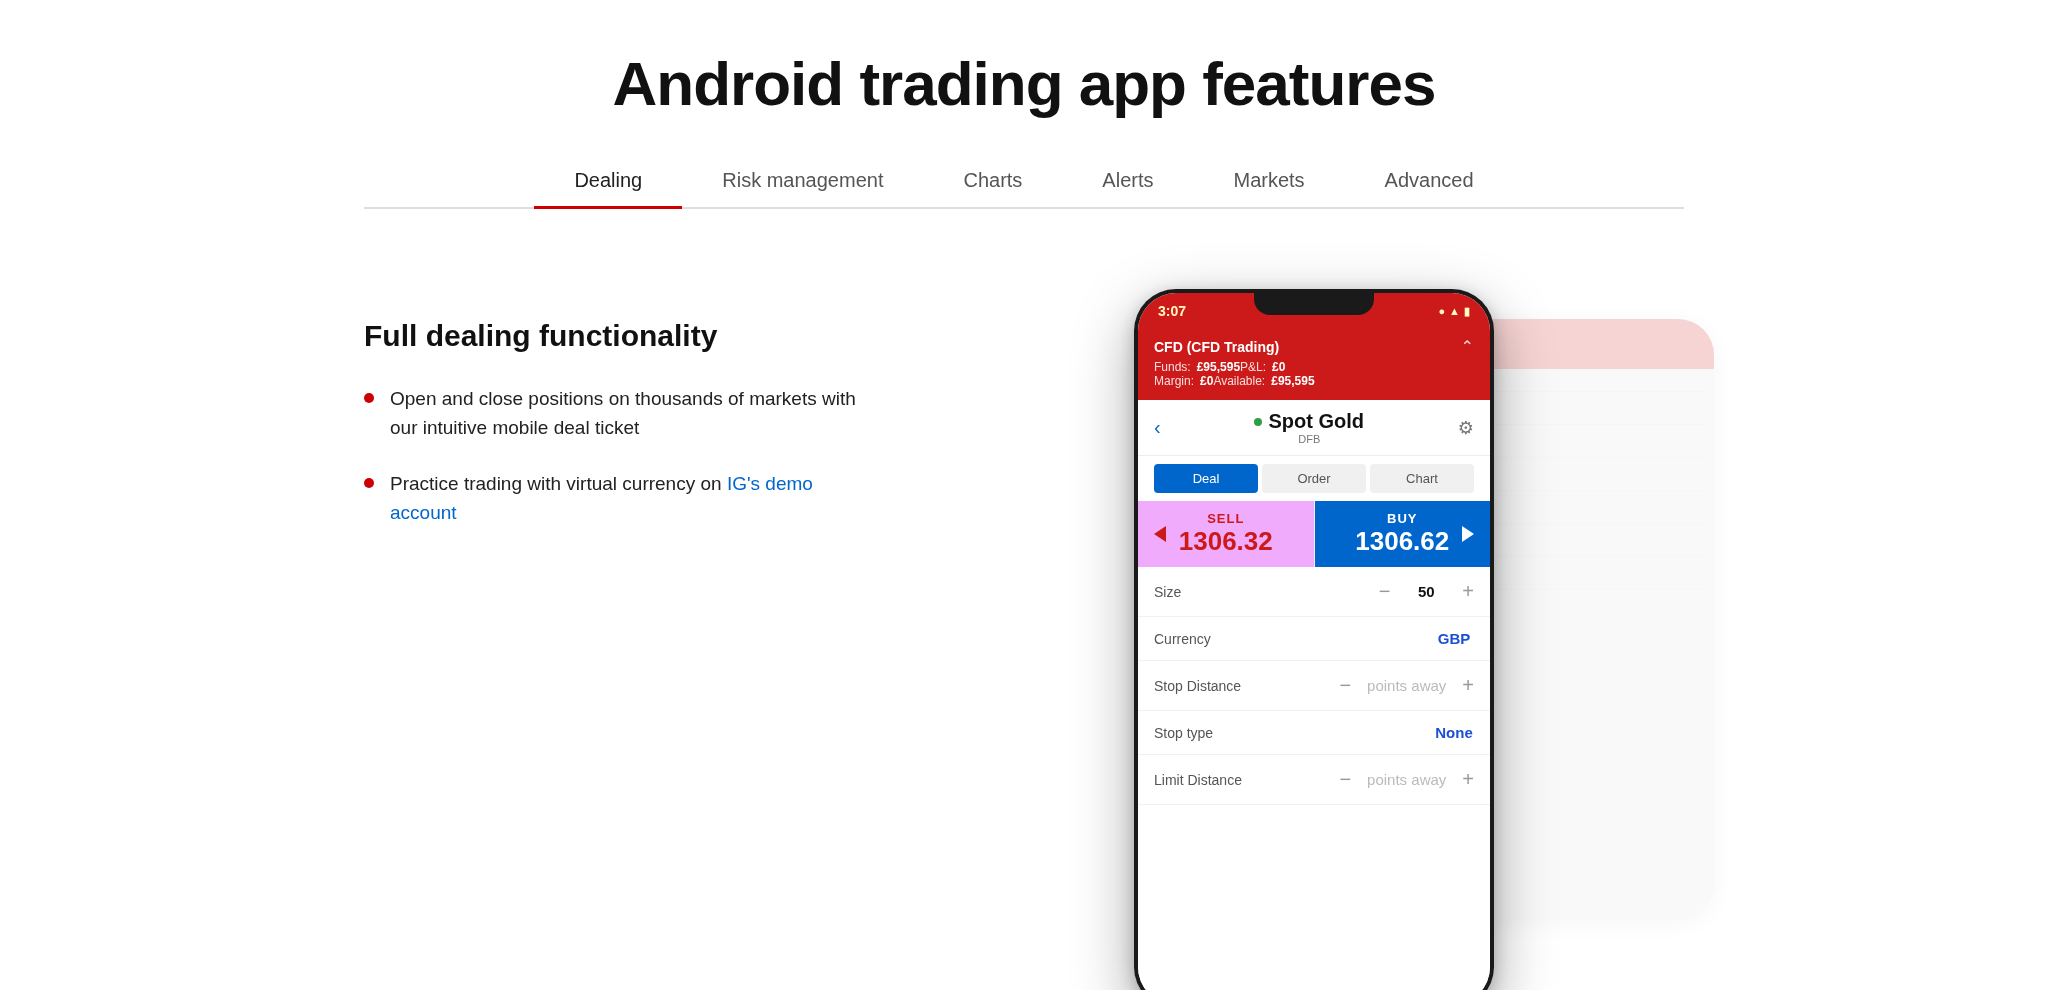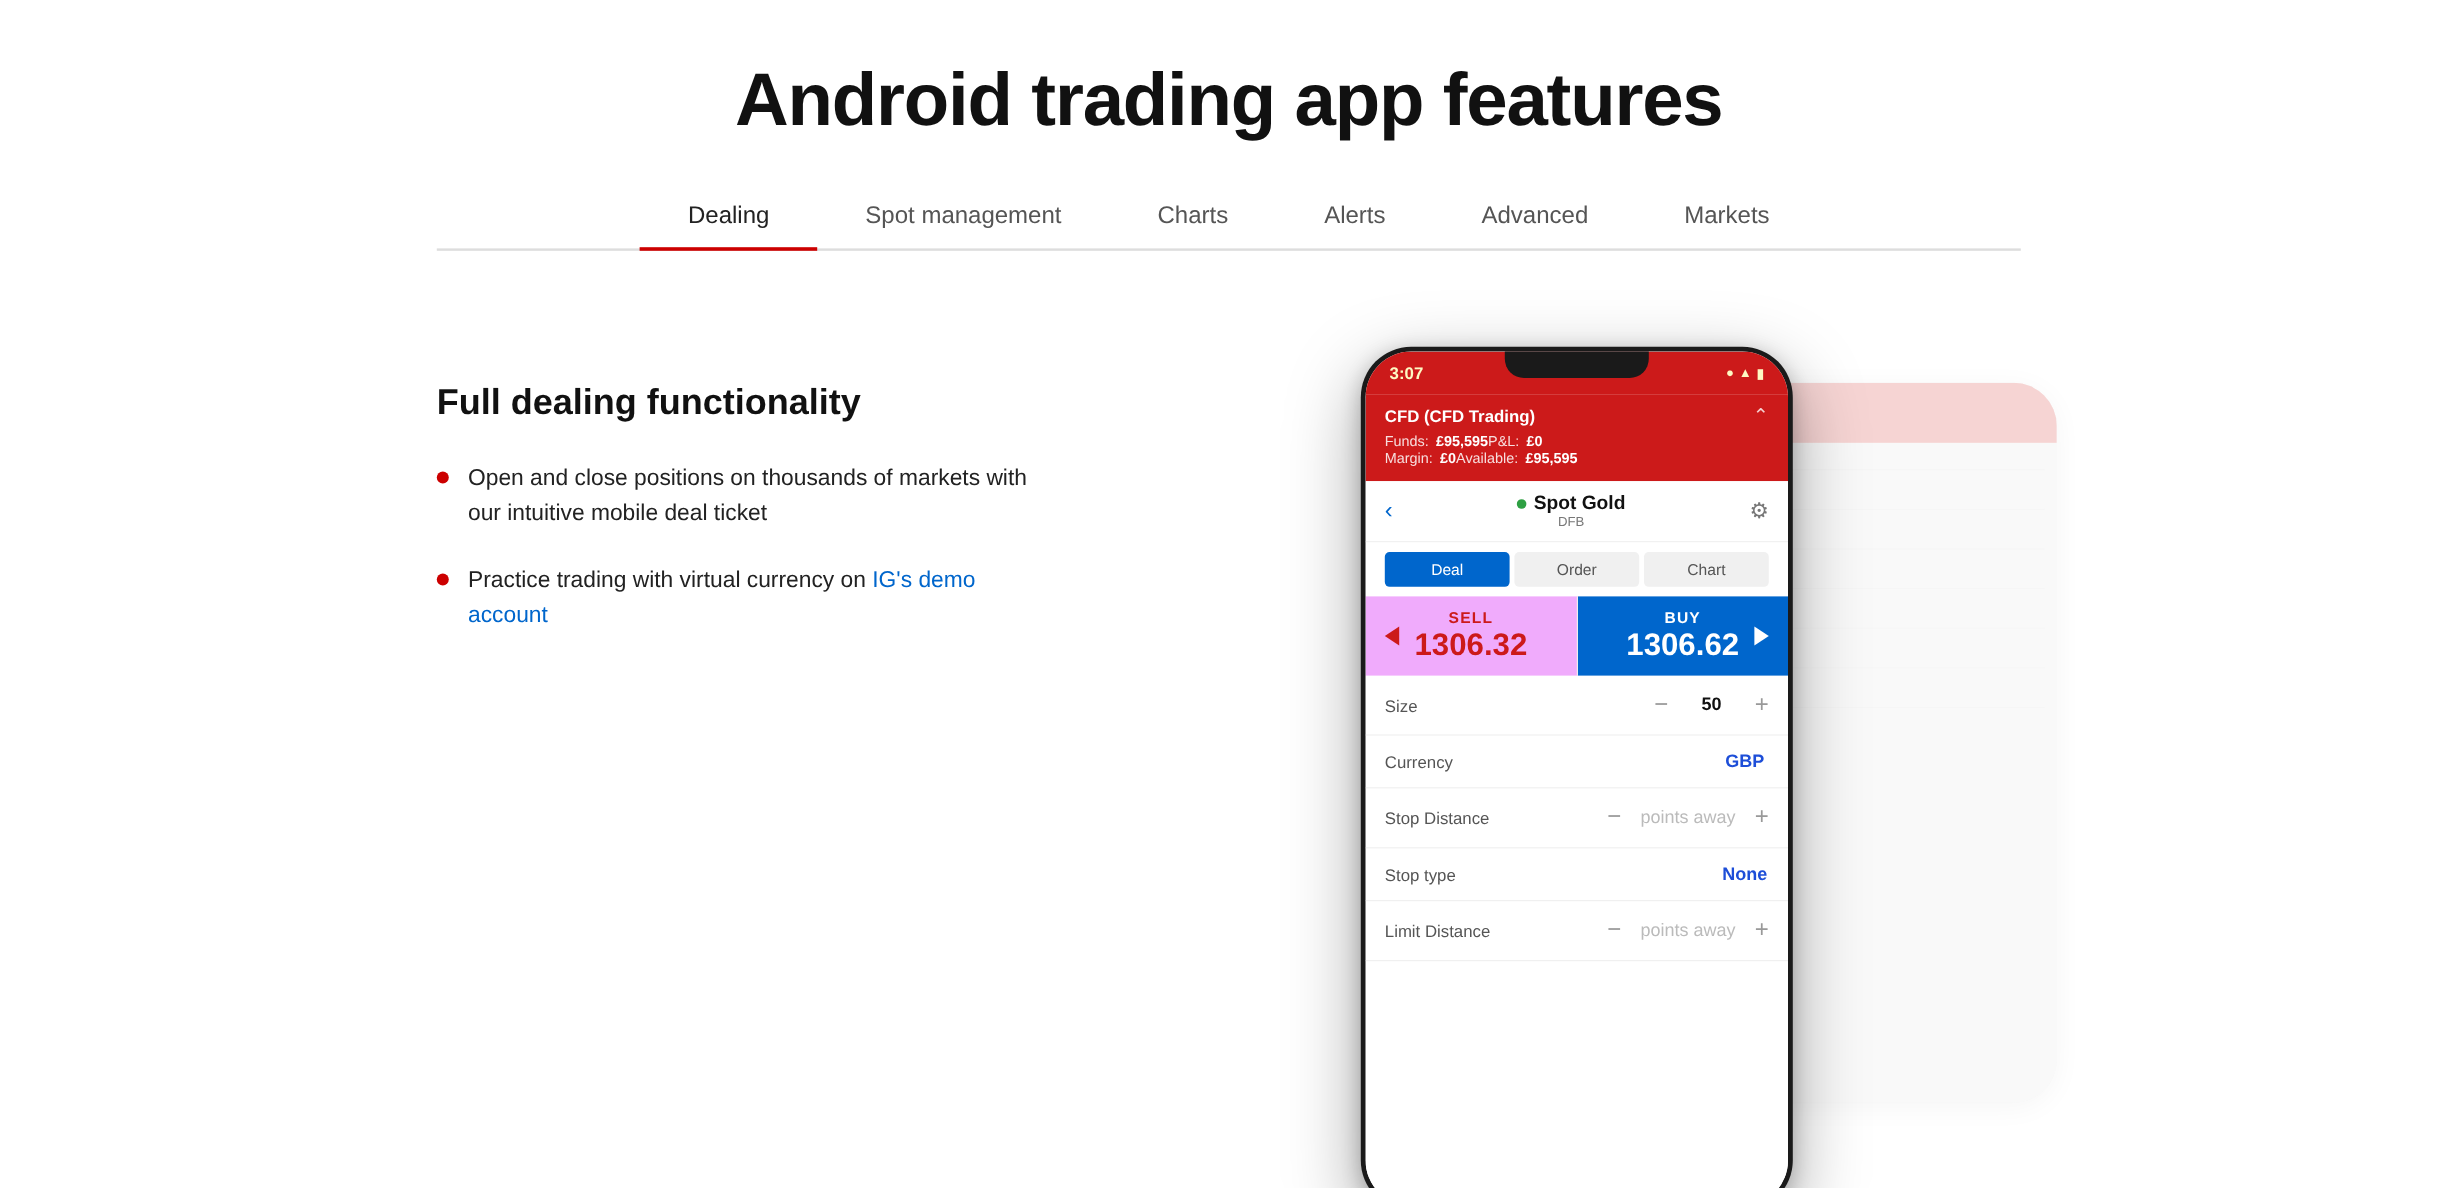--- a/index.html
+++ b/index.html
@@ -265,21 +265,21 @@
     }
 
     .spot-dot {
       width: 8px;
       height: 8px;
       border-radius: 50%;
       background: #2ea043;
     }
 
     .spot-gold-name {
-      font-size: 16px;
+      font-size: 20px;
       font-weight: 600;
       color: #111;
     }
 
     .spot-gold-sub {
       font-size: 11px;
       color: #777;
       text-align: center;
     }
 
@@ -464,25 +464,25 @@
   </style>
 </head>
 <body>
 
 <div class="page-wrapper">
 
   <h1 class="page-title">Android trading app features</h1>
 
   <nav class="nav-tabs">
     <div class="nav-tab active">Dealing</div>
-    <div class="nav-tab">Spot management</div>
+    <div class="nav-tab">Risk management</div>
     <div class="nav-tab">Charts</div>
     <div class="nav-tab">Alerts</div>
+    <div class="nav-tab">Markets</div>
     <div class="nav-tab">Advanced</div>
-    <div class="nav-tab">Markets</div>
   </nav>
 
   <div class="main-content">
 
     <div class="left-content">
       <h2 class="section-title">Full dealing functionality</h2>
 
       <ul class="bullet-list">
         <li class="bullet-item">
           <span class="bullet-dot"></span>

